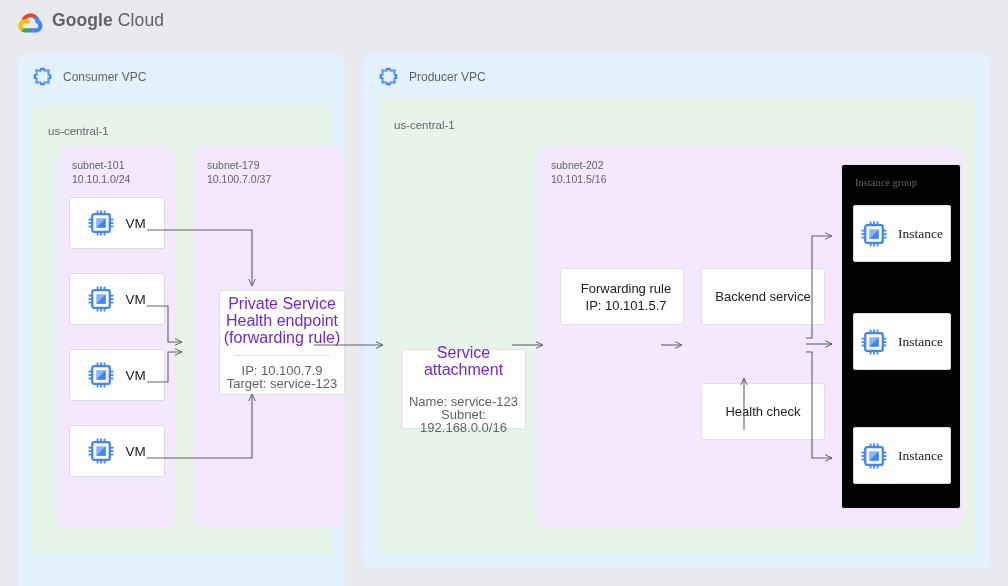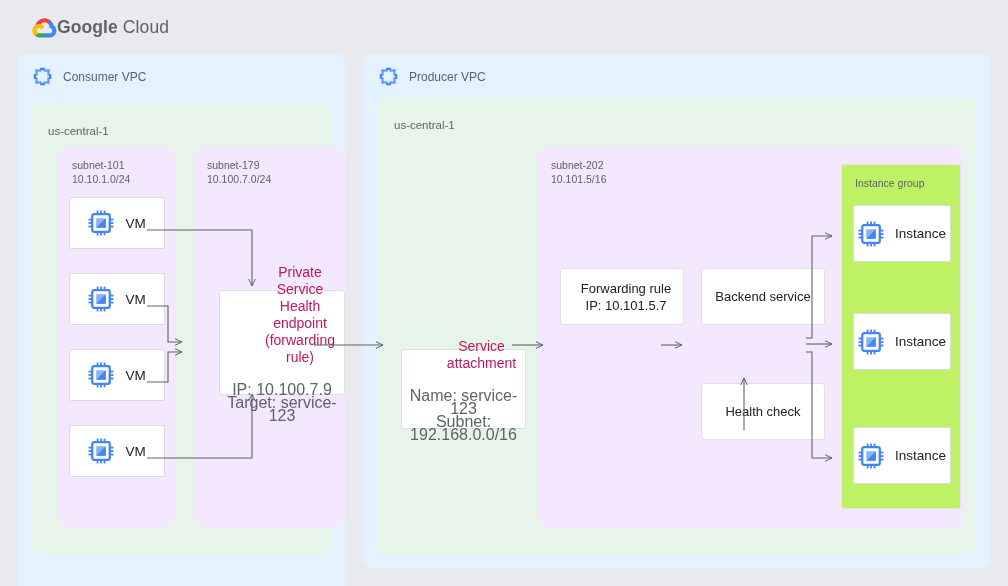--- a/index.html
+++ b/index.html
@@ -6,21 +6,21 @@
   body{
     width:1008px;height:586px;
     background:#e8eaed;
     font-family:"Liberation Sans","DejaVu Sans",sans-serif;
     position:relative;overflow:hidden;
     -webkit-font-smoothing:antialiased;
   }
   #stage{position:absolute;left:0;top:0;width:1008px;height:586px;}
 
   
-  #logo-bar{position:absolute;left:32px;top:10px;height:34px;display:flex;align-items:center;}
+  #logo-bar{position:absolute;left:18px;top:10px;height:34px;display:flex;gap:9px;}
   #logo-mark{width:25px;height:25px;display:block;}
   #logo-text{font-size:17.5px;letter-spacing:.1px;white-space:nowrap;}
   #logo-text .g{color:#5f6368;font-weight:700;}
   #logo-text .c{color:#5f6368;font-weight:400;}
 
   
   .vpc{position:absolute;background:#e3f2fd;border-radius:7px;}
   .vpc-head{position:absolute;left:14px;top:12px;display:flex;align-items:center;gap:10px;}
   .vpc-title{font-size:12px;color:#5f6368;white-space:nowrap;}
   .vpc-icon{width:21px;height:21px;display:block;}
@@ -31,29 +31,29 @@
   .subnet{position:absolute;background:#f3e8fd;border-radius:13px;}
   .subnet-label{position:absolute;left:14px;top:13px;font-size:10.5px;color:#5f6368;line-height:13.5px;white-space:nowrap;}
   .node{position:absolute;background:#ffffff;border:1px solid #dadce0;border-radius:2px;box-sizing:border-box;
         display:flex;align-items:center;justify-content:center;}
   .node-lbl{font-size:13.5px;color:#202124;}
   .chip{width:26px;height:26px;display:block;flex:0 0 auto;}
   .row{display:flex;align-items:center;gap:11px;}
 
   .detail-card{position:absolute;background:#fff;border:1px solid #e0e0e0;border-radius:3px;box-sizing:border-box;
      display:flex;flex-direction:column;align-items:center;justify-content:center;text-align:center;}
-  .dc-title{font-size:14px;color:#be185d;line-height:17px;margin-left:36px;}
+  .dc-title{font-size:16px;color:#6d28d9;line-height:17px;}
   .dc-rule{width:78%;height:1px;background:#e0e0e0;margin:9px 0 8px;}
-  .dc-sub{font-size:16px;color:#5f6368;line-height:13px;}
+  .dc-sub{font-size:13px;color:#5f6368;line-height:13px;}
 
   .plain-card{position:absolute;background:#fff;border:1px solid #e0e0e0;border-radius:3px;box-sizing:border-box;
      display:flex;align-items:center;justify-content:center;text-align:center;}
   .pc-text{font-size:13px;color:#202124;line-height:17px;}
 
-  .group-box{position:absolute;background:#bef264;border:1px solid #e6e0ef;border-radius:3px;box-sizing:border-box;}
+  .group-box{position:absolute;background:#000000;border:1px solid #e6e0ef;border-radius:3px;box-sizing:border-box;font-family:Liberation Serif, serif;}
   .group-label{position:absolute;left:13px;top:12px;font-size:10.5px;color:#5f6368;}
 
   #wires{position:absolute;left:0;top:0;width:1008px;height:586px;overflow:visible;pointer-events:none;}
 </style>
 </head>
 <body>
 
 <div id="stage">
 
   <div id="logo-bar">
@@ -191,21 +191,21 @@
               <path d="M16.4 7.6 L16.4 16.4 L7.6 16.4 Z" fill="#4285f4"></path>
             </svg>
             <span class="node-lbl">VM</span>
           </div>
         </div>
       </div>
 
       <div class="subnet" style="left:161px;top:42px;width:152px;height:382px;">
         <div class="subnet-label">
           <span>subnet-179</span><br>
-          <span>10.100.7.0/24</span>
+          <span>10.100.7.0/37</span>
         </div>
         <div class="detail-card" style="left:26px;top:144px;width:126px;height:105px;">
           <div class="dc-title">
             <span>Private Service</span><br>
             <span>Health endpoint</span><br>
             <span>(forwarding rule)</span>
           </div>
           <div class="dc-rule"></div>
           <div class="dc-sub">
             <span>IP: 10.100.7.9</span><br>

